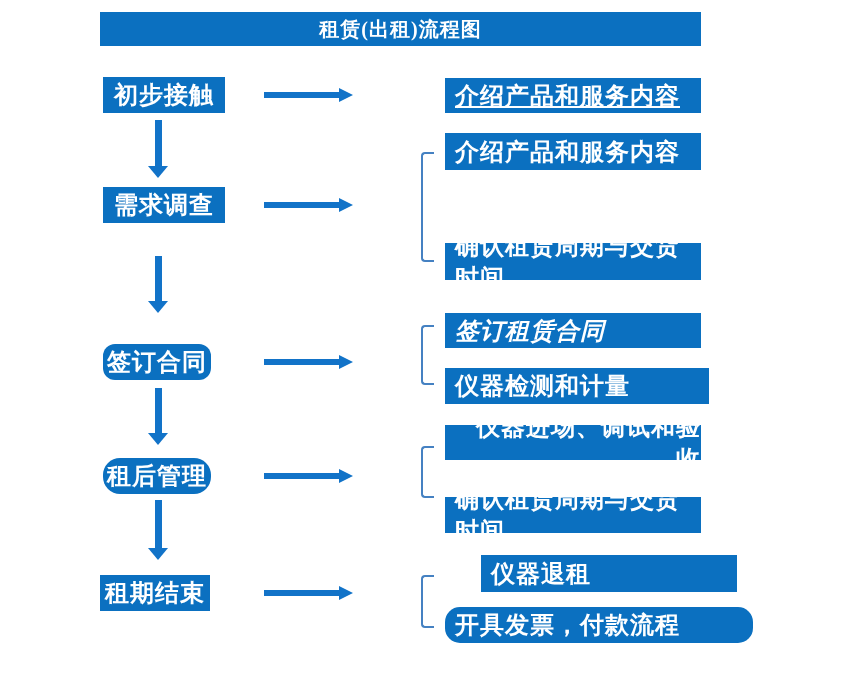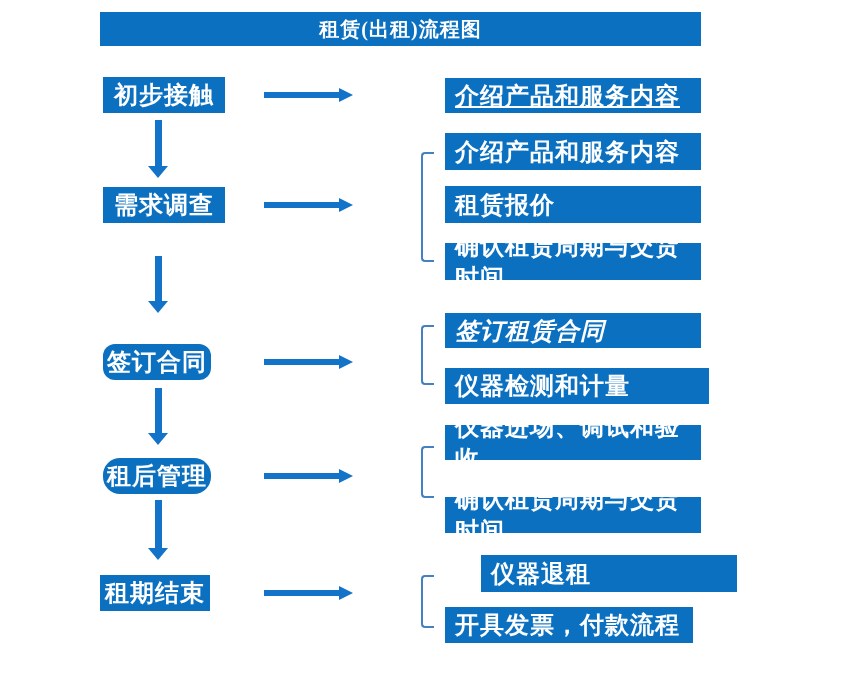--- a/index.html
+++ b/index.html
@@ -89,25 +89,24 @@
   </div>
 
   <div class="bracket" style="left:421px;top:152px;height:110px;"></div>
   <div class="bracket" style="left:421px;top:325px;height:60px;"></div>
   <div class="bracket" style="left:421px;top:446px;height:52px;"></div>
   <div class="bracket" style="left:421px;top:575px;height:53px;"></div>
 
   <div class="blue-box out-box" style="left:445px;top:78px;width:256px;height:35px;text-decoration:underline;">介绍产品和服务内容</div>
 
   <div class="blue-box out-box" style="left:445px;top:133px;width:256px;height:37px;">介绍产品和服务内容</div>
-  <div class="blue-box out-box" style="left:445px;top:186px;width:256px;height:37px;">租赁报价</div>
   <div class="blue-box out-box" style="left:445px;top:243px;width:256px;height:37px;">确认租赁周期与交货时间</div>
 
   <div class="blue-box out-box" style="left:445px;top:313px;width:256px;height:35px;font-style:italic;">签订租赁合同</div>
   <div class="blue-box out-box" style="left:445px;top:368px;width:264px;height:36px;">仪器检测和计量</div>
 
-  <div class="blue-box out-box" style="left:445px;top:425px;width:256px;height:35px;">仪器进场、调试和验收</div>
+  <div class="blue-box out-box" style="left:445px;top:425px;width:256px;height:35px;text-align:right;">仪器进场、调试和验收</div>
   <div class="blue-box out-box" style="left:445px;top:497px;width:256px;height:36px;">确认租赁周期与交货时间</div>
 
   <div class="blue-box out-box" style="left:445px;top:555px;width:256px;height:37px;margin-left:36px;">仪器退租</div>
-  <div class="blue-box out-box" style="left:445px;top:607px;width:248px;height:36px;">开具发票，付款流程</div>
+  <div class="blue-box out-box" style="left:445px;top:607px;width:308px;height:36px;border-radius:15px;">开具发票，付款流程</div>
 
 </div>
 
 </body></html>

